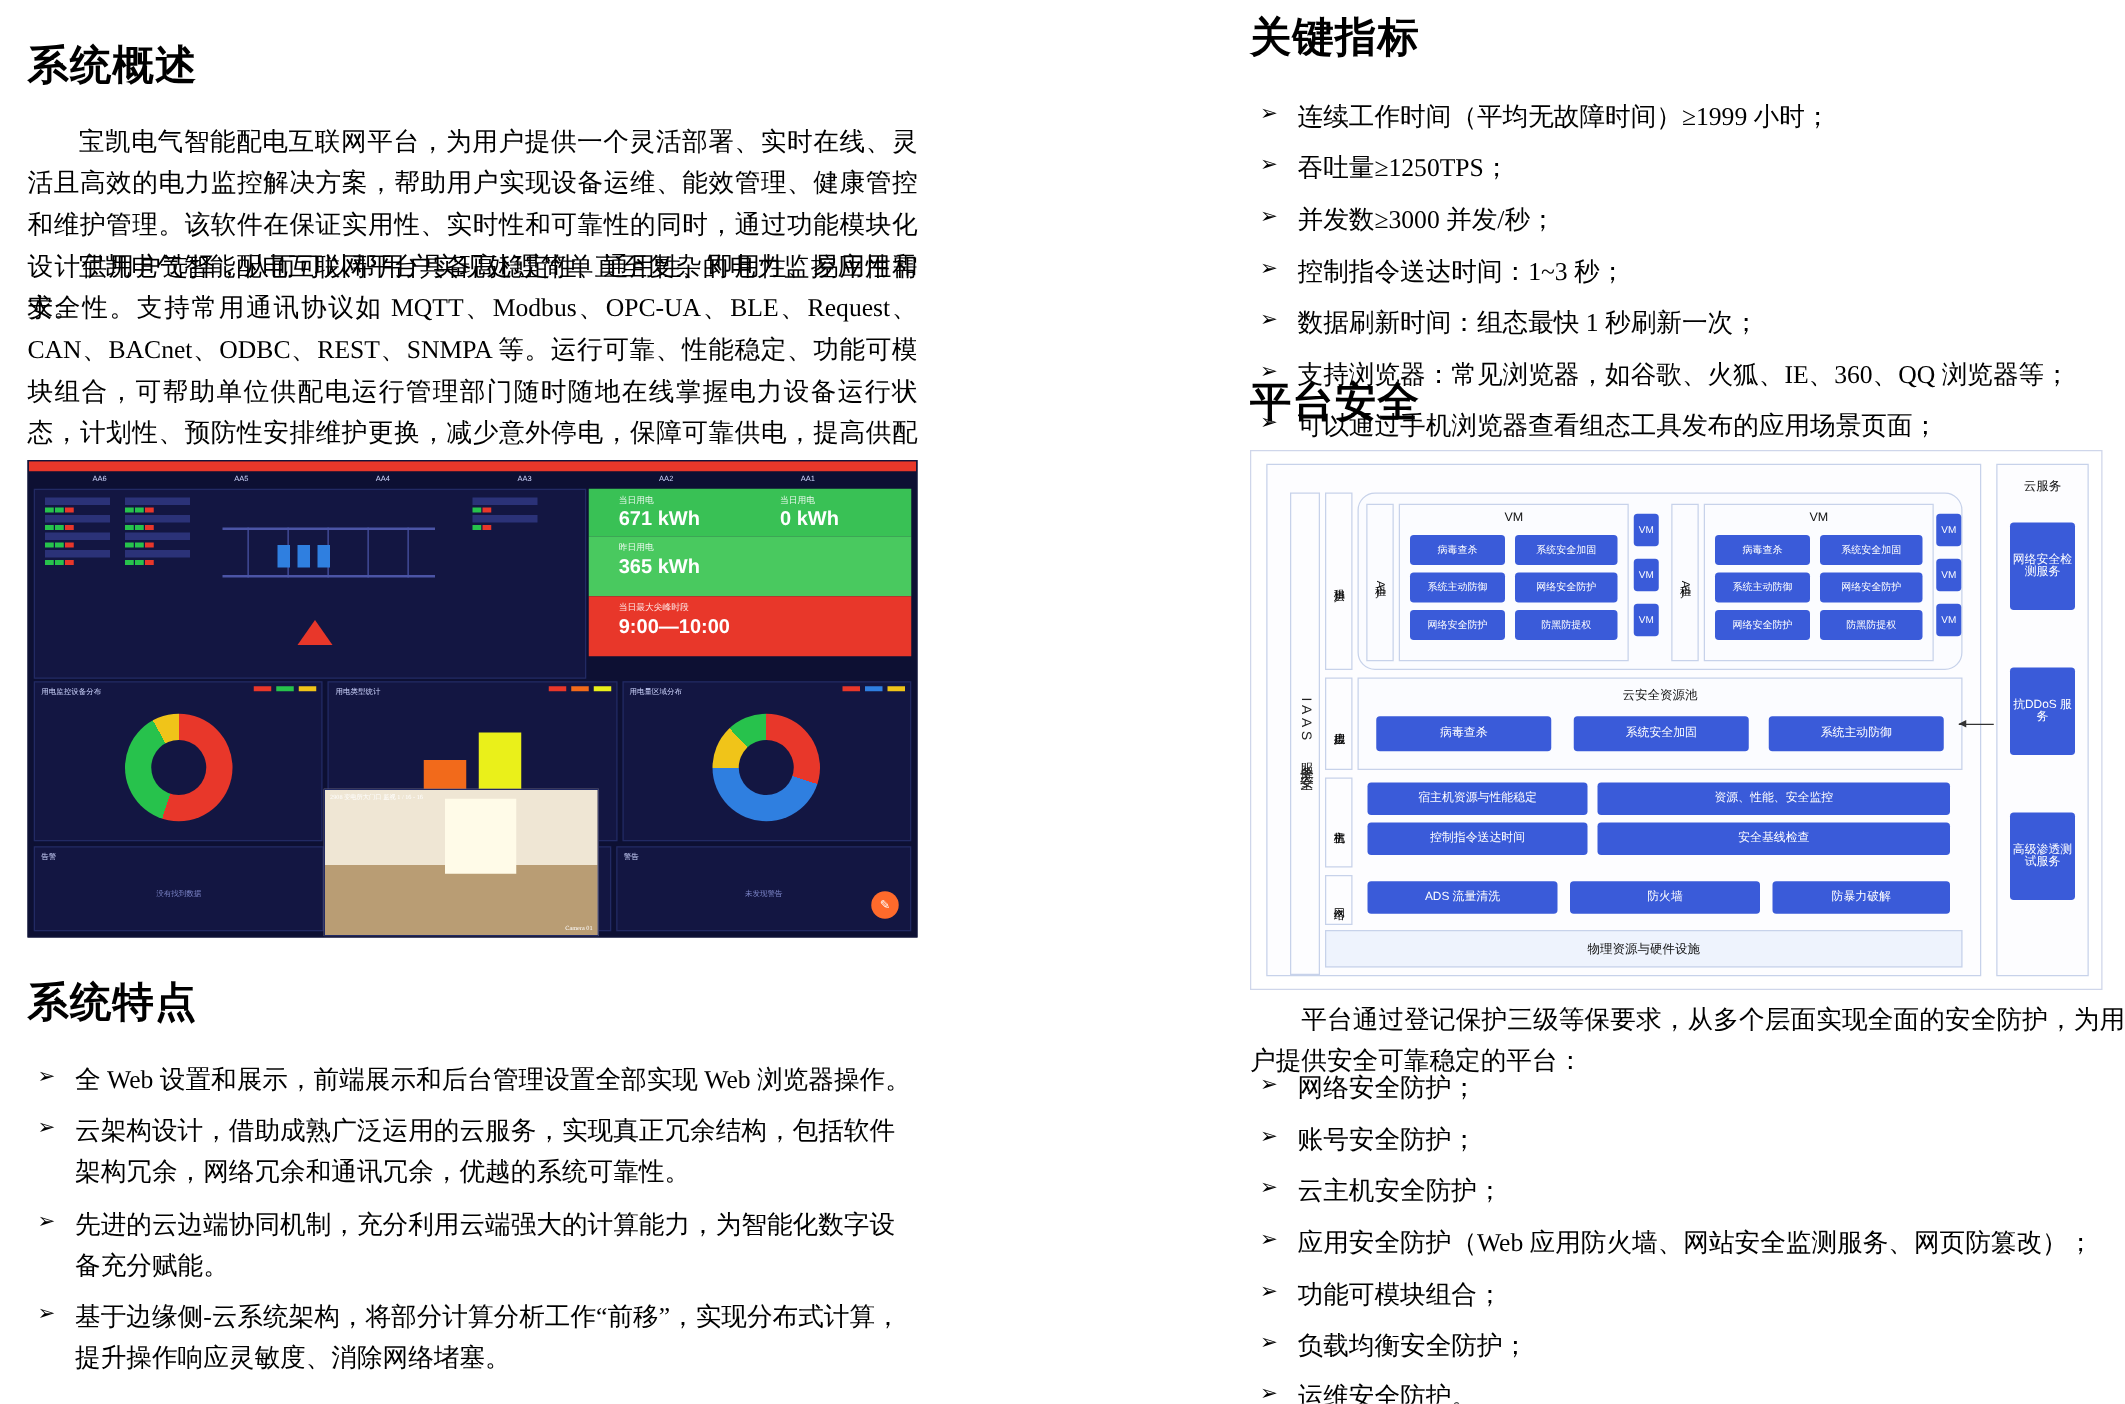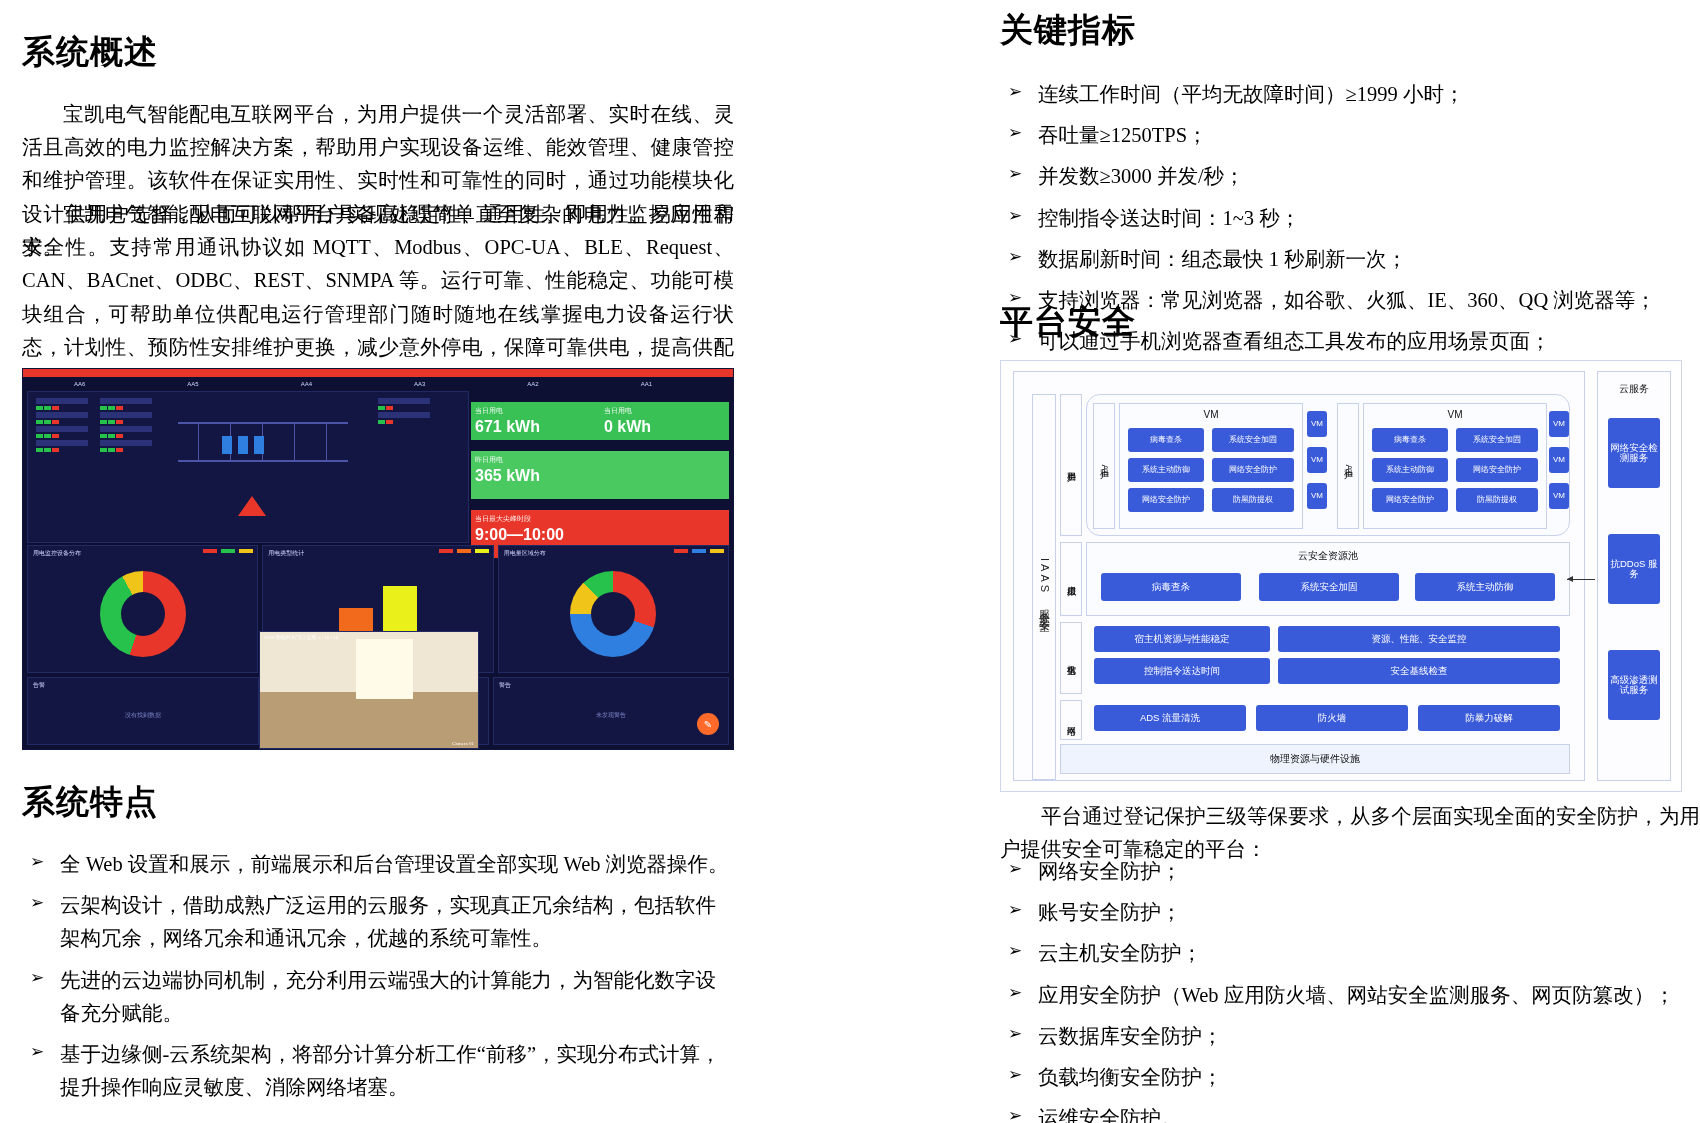--- a/index.html
+++ b/index.html
@@ -86,23 +86,22 @@
   .tri{
     position:absolute;left:60px;top:100px;
     width:0;height:0;border-left:14px solid transparent;border-right:14px solid transparent;
     border-bottom:20px solid #e8372a;
   }
   .kpi{
     position:absolute;right:4px;top:22px;width:258px;height:150px;
   }
   .kpi .box{
     position:relative;width:100%;box-sizing:border-box;
-    padding:4px 4px;color:#fff;
+    padding:4px 24px;color:#fff;
     font-family:"Liberation Sans",sans-serif;
-    margin-top:11px;
   }
   .kpi .half{display:flex;}
   .kpi .half .box{width:50%;}
   .kpi .t{font-size:7px;opacity:.9;}
   .kpi .v{font-size:16px;font-weight:bold;margin-top:2px;}
   .kpi .g{background:#39c155;}
   .kpi .g2{background:#49c95f;}
   .kpi .r{background:#e8372a;}
 
   .charts{
@@ -499,18 +498,18 @@
       </div>
     </div>
 
     <p class="para" style="position:absolute;left:0px;top:800px;width:700px;">平台通过登记保护三级等保要求，从多个层面实现全面的安全防护，为用户提供安全可靠稳定的平台：</p>
 
     <ul class="arrow" style="position:absolute;left:0px;top:855px;width:700px;">
       <li><span class="mk">➢</span><span>网络安全防护；</span></li>
       <li><span class="mk">➢</span><span>账号安全防护；</span></li>
       <li><span class="mk">➢</span><span>云主机安全防护；</span></li>
       <li><span class="mk">➢</span><span>应用安全防护（Web 应用防火墙、网站安全监测服务、网页防篡改）；</span></li>
-      <li><span class="mk">➢</span><span>云数据库安全防护；</span></li>
+      <li><span class="mk">➢</span><span>功能可模块组合；</span></li>
       <li><span class="mk">➢</span><span>负载均衡安全防护；</span></li>
       <li><span class="mk">➢</span><span>运维安全防护。</span></li>
     </ul>
   </div>
 </div>
 
 </body></html>

